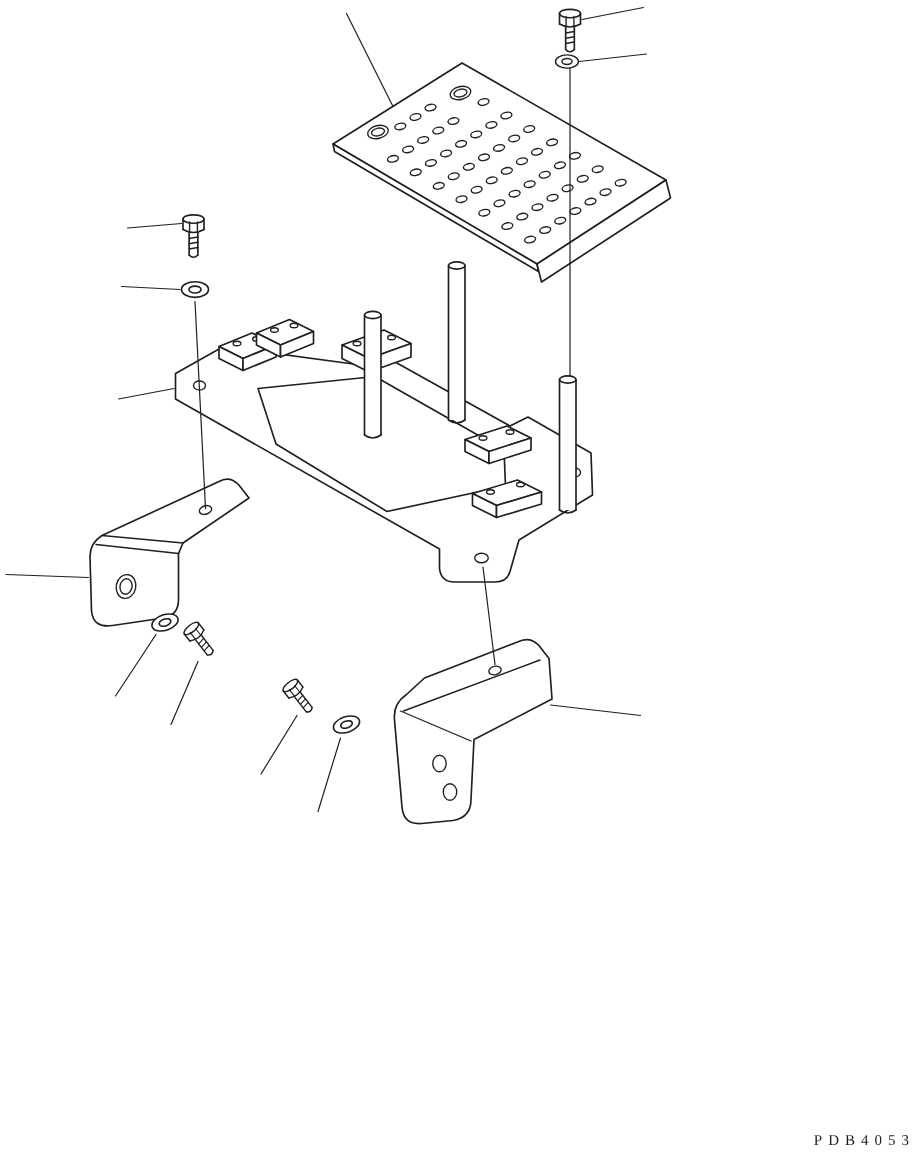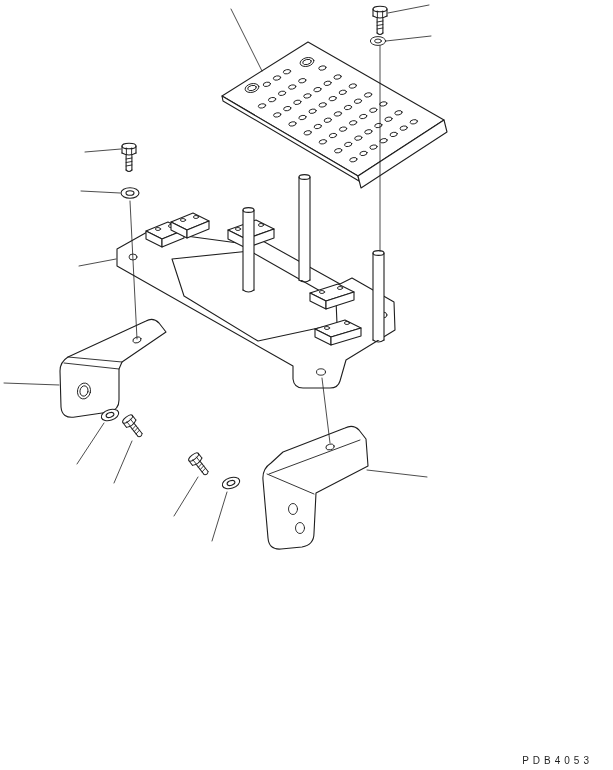--- a/index.html
+++ b/index.html
@@ -19,23 +19,23 @@
     stroke: var(--line-color, #1f1f1f);
     fill: none;
     stroke-width: 1.1;
     stroke-linejoin: round;
     stroke-linecap: round;
   }
   .thin   { stroke-width: 0.8; }
   .detail { stroke-width: 0.9; }
   .code-label {
     position: absolute;
-    right: 20px;
+    right: 3px;
     bottom: 4px;
-    font-family: Liberation Sans, sans-serif;
+    font-family: Liberation Serif, serif;
     font-size: 10px;
     letter-spacing: 4px;
     color: var(--line-color, #1f1f1f);
     white-space: nowrap;
   }
 </style>
 </head>
 <body>
 
 <div class="stage">

